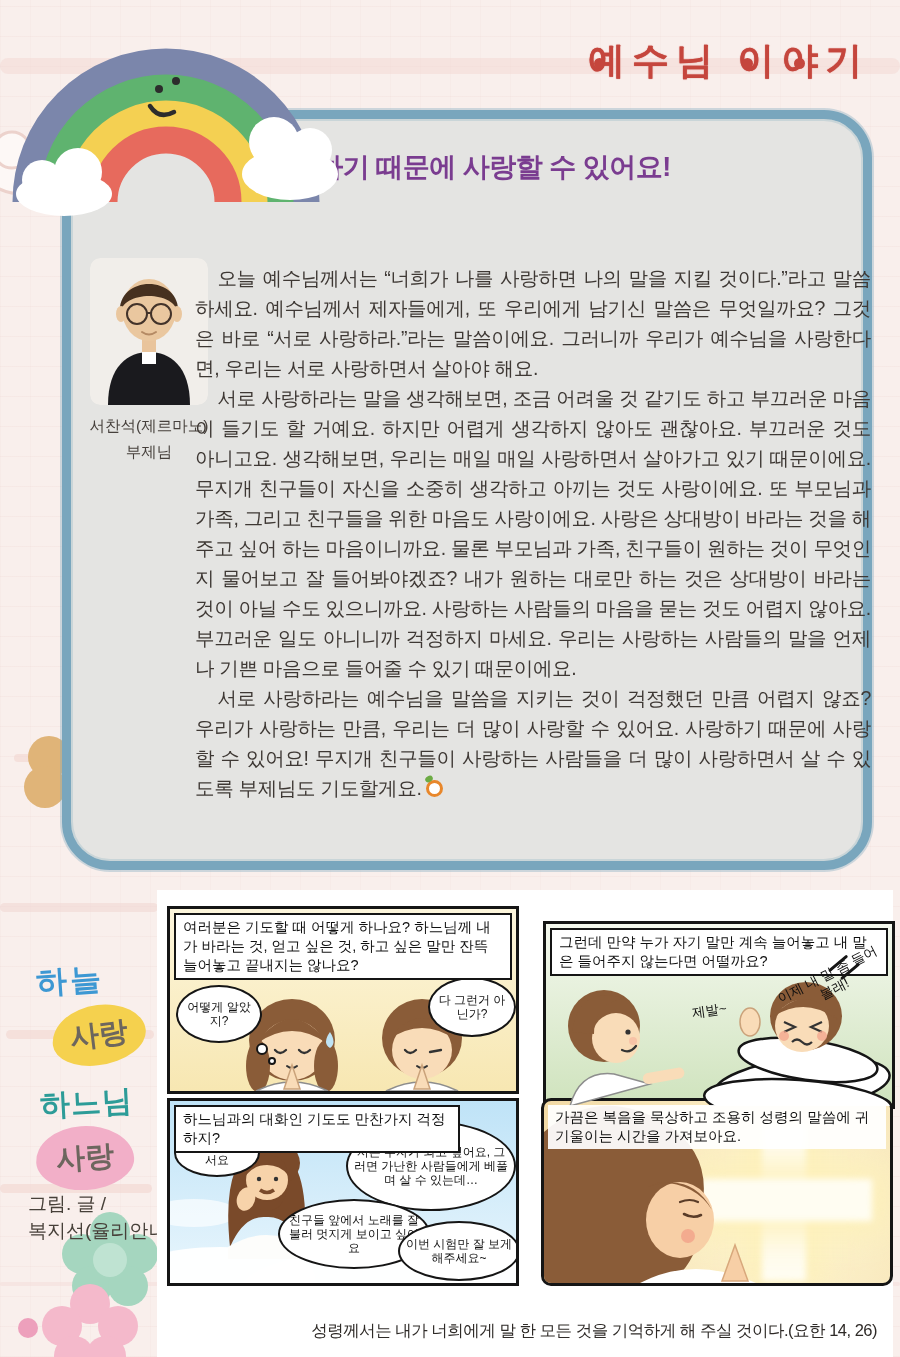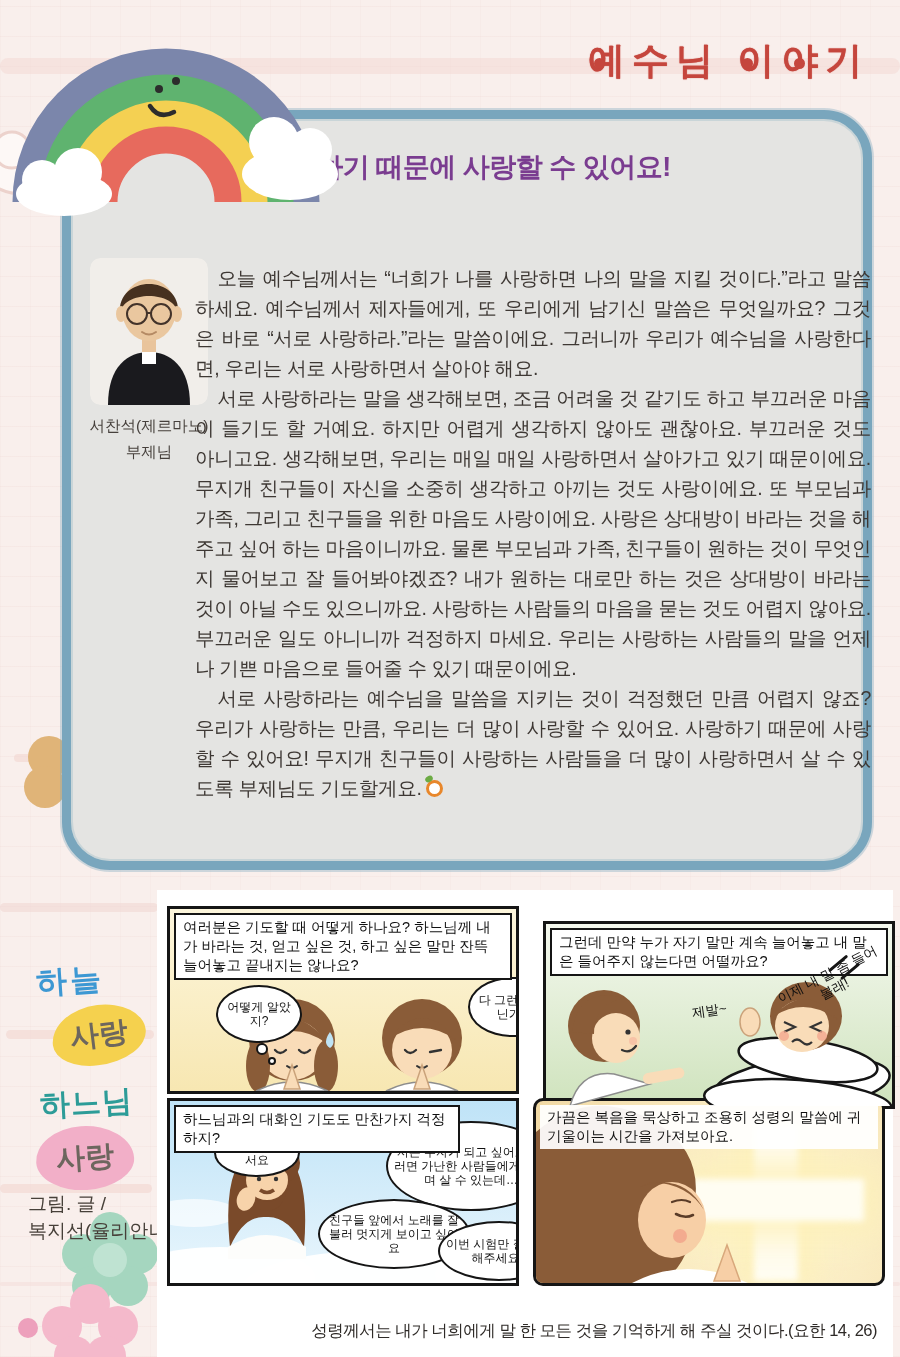--- a/index.html
+++ b/index.html
@@ -64,30 +64,30 @@
   
   .flower { position:absolute; z-index:0; }
   .petal { position:absolute; border-radius:50%; }
 
   
   .comic { position:absolute; left:157px; top:890px; width:736px; height:467px; background:#ffffff; z-index:2; }
   .panel { position:absolute; width:352px; height:188px; border:3px solid #151515; overflow:hidden; }
   .panel-1 { left:10px; top:16px; background:linear-gradient(180deg,#fdf6dc 0%,#f7e7b2 100%); }
   .panel-2 { left:386px; top:16px; background:linear-gradient(180deg,#f4f8ee 0%,#cfe3bd 100%);margin-top:15px; }
   .panel-3 { left:10px; top:208px; background:linear-gradient(180deg,#bfe3f7 0%,#e9f6fd 100%); }
-  .panel-4 { left:376px; top:208px; background:radial-gradient(circle at 240px 110px,#fff9d8 0%,#f8e7bb 55%,#f1d9a4 100%);border-radius:10px; }
+  .panel-4 { left:384px; top:208px; background:radial-gradient(circle at 240px 110px,#fff9d8 0%,#f8e7bb 55%,#f1d9a4 100%);border-radius:10px; }
 
   .nar { position:absolute; left:4px; top:4px; right:4px; background:#fff; border:2px solid #151515;
     padding:3px 7px; font-size:14.5px; line-height:19px; color:#101010; z-index:5; }
   .nar-borderless { border:none; background:rgba(255,255,255,.93); }
   .nar-narrow { right:56px; }
 
   .bub { position:absolute; background:#fff; border:2px solid #151515; border-radius:50%;
     display:flex; align-items:center; justify-content:center; text-align:center;
-    font-size:12px; line-height:14px; color:#101010; padding:6px; z-index:4;margin-left:40px; }
+    font-size:12px; line-height:14px; color:#101010; padding:6px; z-index:4; }
   .panel-art { position:absolute; left:0; bottom:0; z-index:2; }
   .thought-dot { position:absolute; background:#fff; border:2px solid #151515; border-radius:50%; z-index:4; }
 
   .plead { position:absolute; left:146px; top:78px; font-size:13.5px; color:#101010; transform:rotate(-8deg); z-index:5; }
   .shout { position:absolute; right:2px; top:42px; width:118px; font-size:13.5px; line-height:16px;
     color:#101010; transform:rotate(-27deg); z-index:5; text-align:center; }
   .speedline { position:absolute; background:#151515; height:2.5px; border-radius:2px; transform:rotate(-40deg); z-index:5; }
 
   .cross-v { position:absolute; left:218px; top:24px; width:44px; height:156px; background:#fffdf2;
     filter:blur(3px); box-shadow:0 0 34px 16px rgba(253,240,185,.95); z-index:1; }

